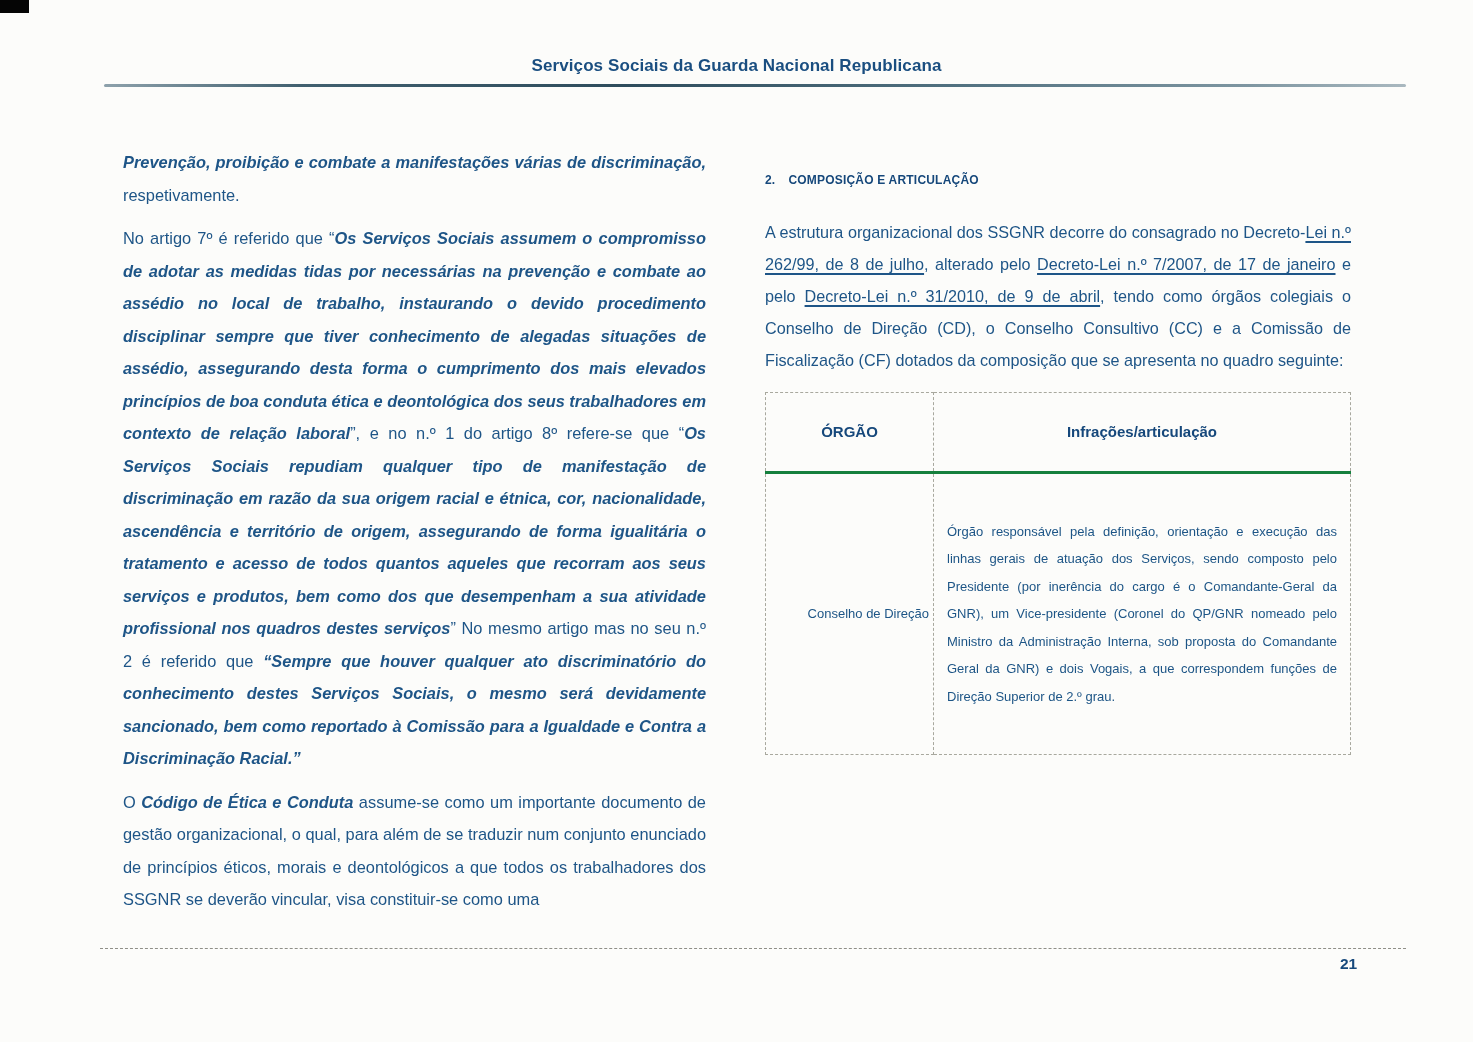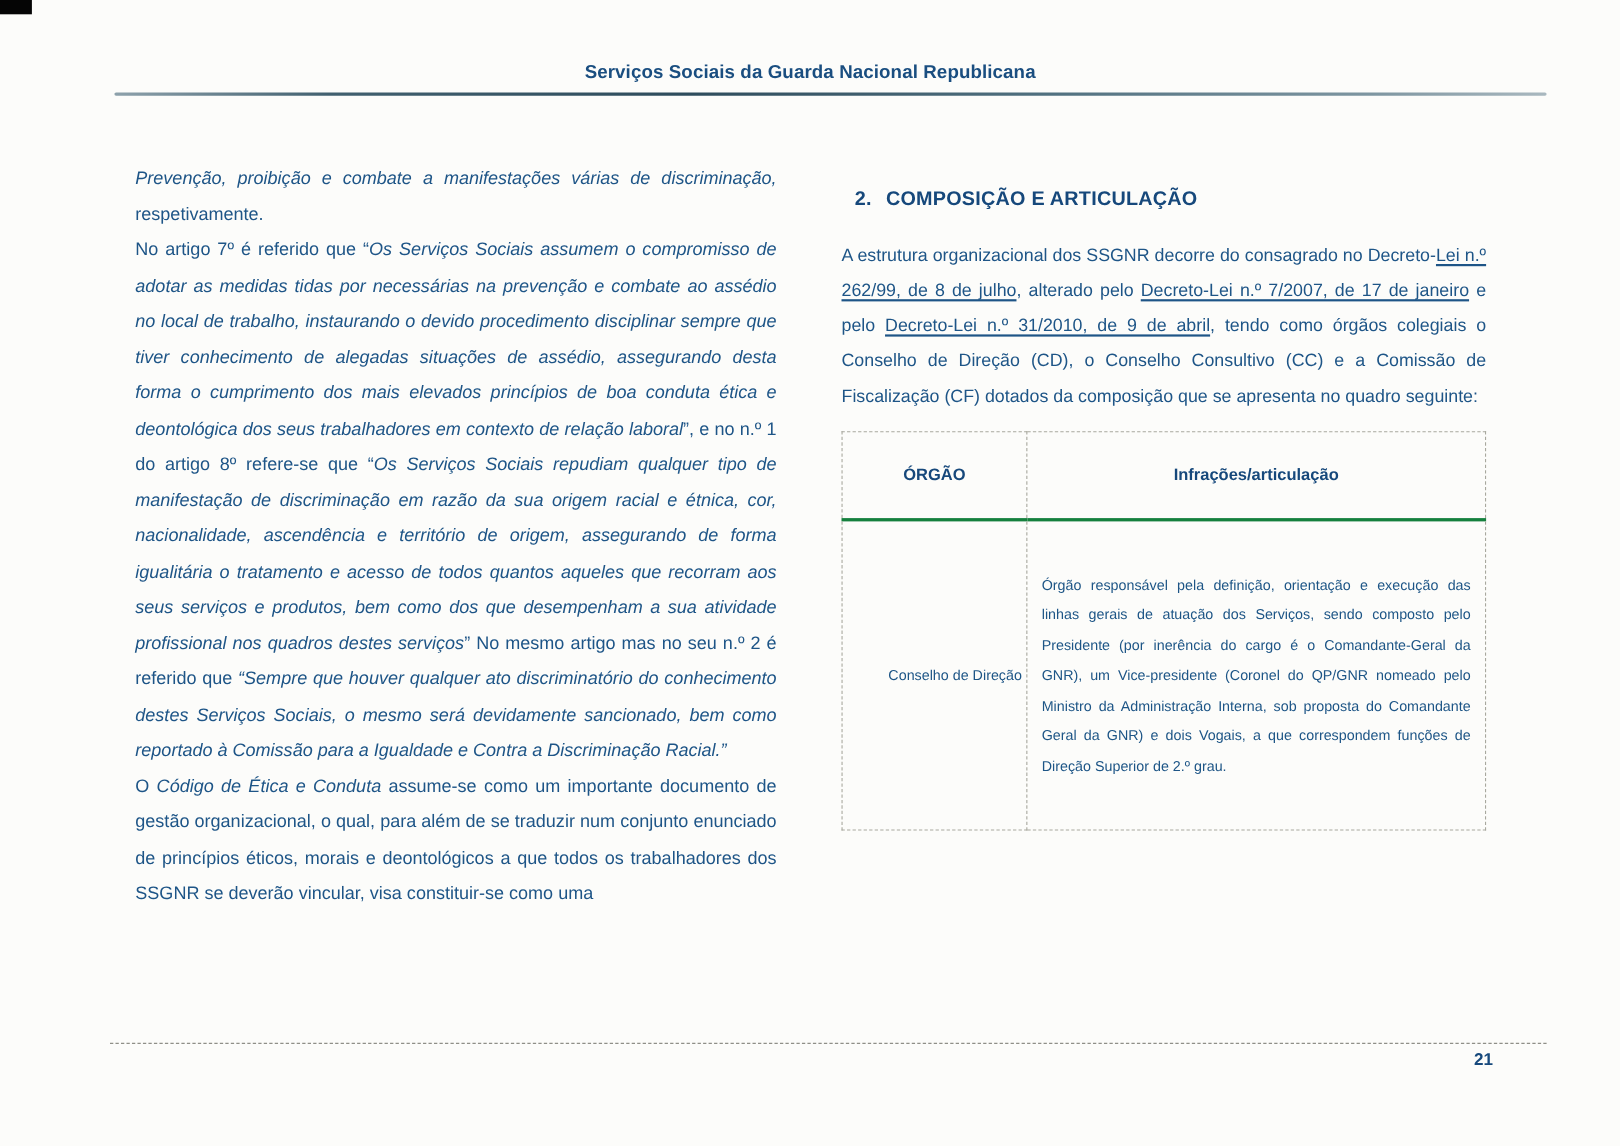--- a/index.html
+++ b/index.html
@@ -22,26 +22,26 @@
   .header-rule{
     position:absolute;top:84px;left:104px;width:1302px;height:3px;border-radius:2px;
     background:linear-gradient(90deg,#8da1ab 0%,#41606f 15%,#2e4c5c 40%,#50707f 65%,#7e96a1 88%,#a9b8bf 100%);
   }
 
   
   .col{position:absolute;top:146px;color:#1e5587;text-align:justify;}
   .col-left{left:123px;width:583px;font-size:16.4px;line-height:32.5px;}
   .col-right{left:765px;width:586px;font-size:16.2px;line-height:32px;}
   .col p{margin:0;}
-  .col-left p + p{}
-  .it{font-style:italic;}
+  .col-left p + p{margin-top:11px;}
+  .it{font-style:italic;font-weight:bold;}
   .ul{text-decoration:underline;text-underline-offset:3px;text-decoration-thickness:1.5px;}
 
   .section-heading{
-    margin:18px 0 20px 12px;font-size:18px;font-weight:bold;color:#16487b;
+    margin:18px 0 20px 0;font-size:12px;font-weight:bold;color:#16487b;
     text-align:left;letter-spacing:.2px;
   }
   .section-heading .num{margin-right:13px;}
 
   
   table.organs{
     width:586px;border-collapse:collapse;table-layout:fixed;margin-top:16px;
     color:#1d5586;
   }
   table.organs th, table.organs td{border:1.5px dashed #a8a89e;}

